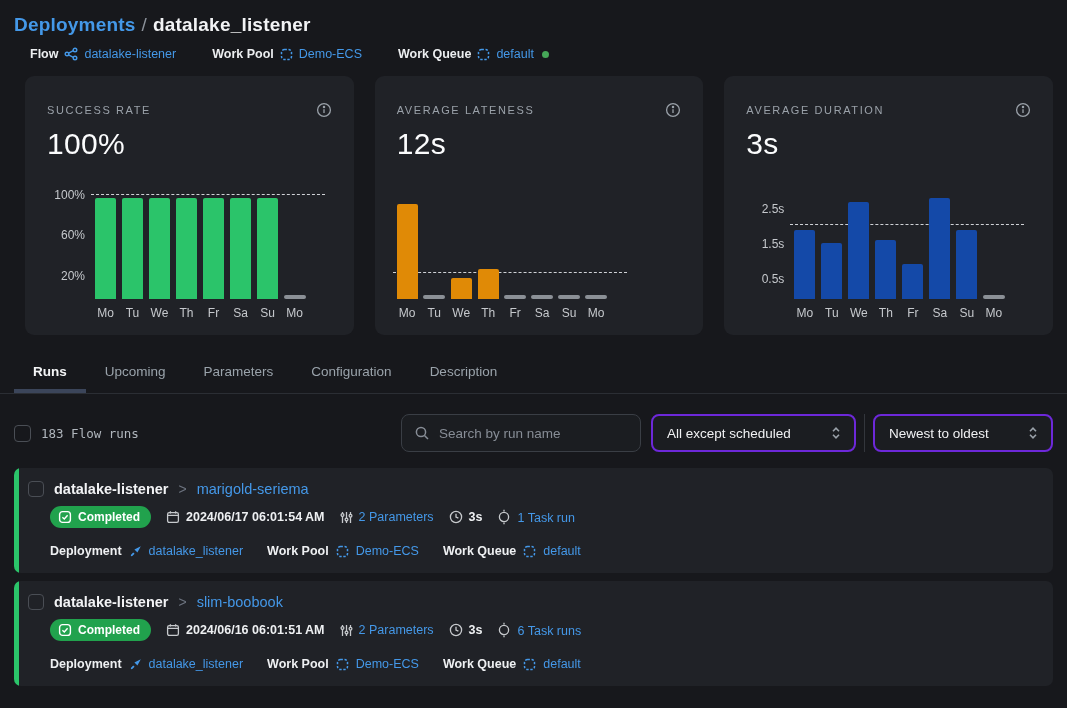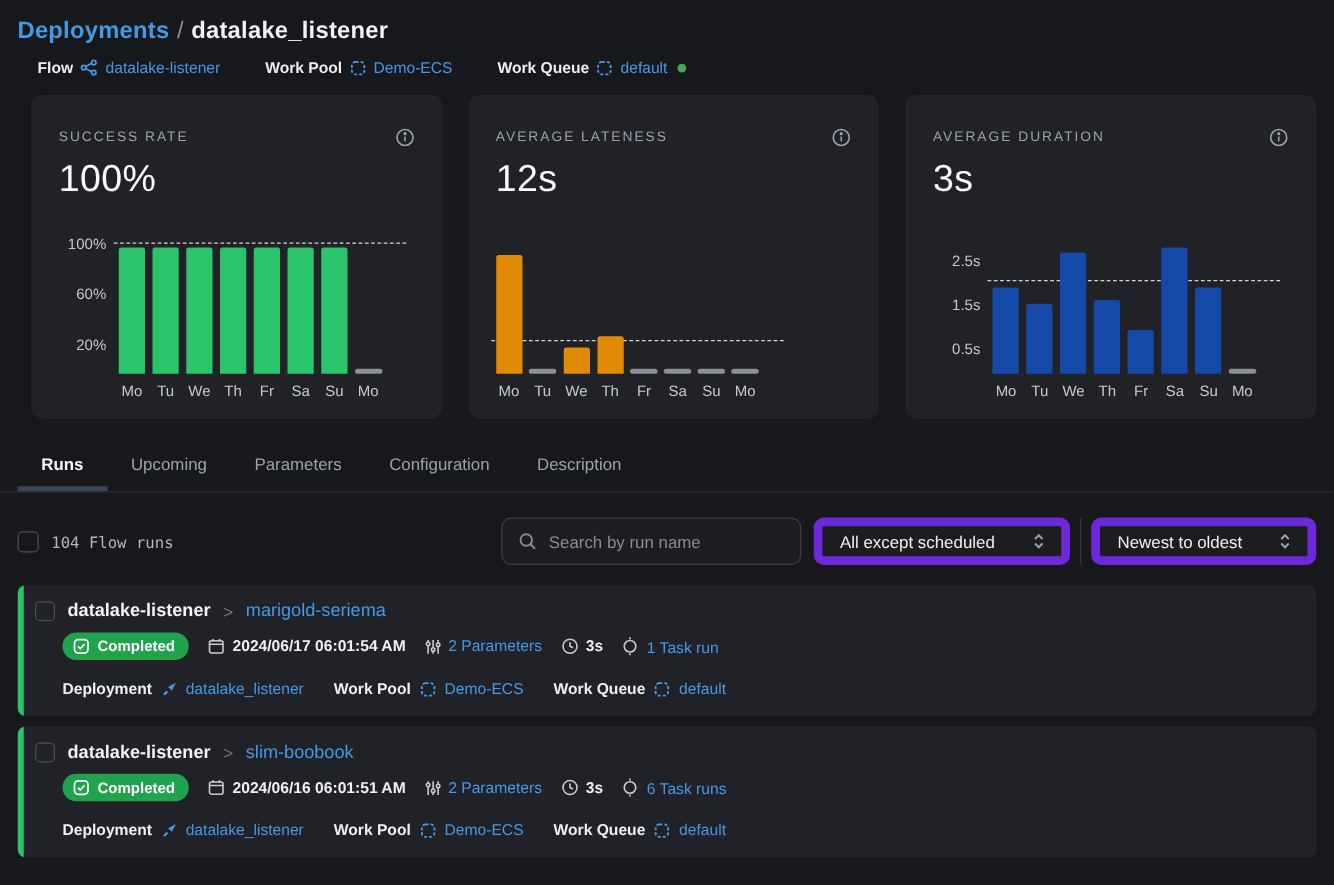--- a/index.html
+++ b/index.html
@@ -81,21 +81,21 @@
   .search-box {
     width:240px; height:38px; border:1px solid #3a3e45; border-radius:8px;
     display:flex; align-items:center; gap:9px; padding:0 12px; background:#1b1d21;
   }
   .search-box input {
     background:transparent; border:none; outline:none; color:#e8eaec;
     font-size:13.5px; width:100%; font-family:"Liberation Sans", sans-serif;
   }
   .search-box input::placeholder { color:#878d96; }
   .select {
-    height:38px; border:7px solid #6d28d9; border-radius:8px; background:#1b1d21;
+    height:38px; border:2px solid #6d28d9; border-radius:8px; background:#1b1d21;
     display:flex; align-items:center; justify-content:space-between;
     padding:0 12px 0 14px; font-size:13.5px; color:#f0f1f3; cursor:pointer;
   }
   .select-state { width:205px; margin-left:10px; }
   .select-sort { width:180px; }
   .divider-v { width:1px; height:38px; background:#33363c; margin:0 8px; }
 
   
   .runs-list { padding:0 14px; display:flex; flex-direction:column; gap:8px; margin-top:2px; }
   .run-row {
@@ -332,21 +332,21 @@
       <div class="tab active">Runs</div>
       <div class="tab">Upcoming</div>
       <div class="tab">Parameters</div>
       <div class="tab">Configuration</div>
       <div class="tab">Description</div>
     </div>
 
   <div class="filter-row">
     <div class="count-group">
       <div class="checkbox"></div>
-      <span class="count-label">104 Flow runs</span>
+      <span class="count-label">183 Flow runs</span>
     </div>
     <div class="filter-controls">
       <div class="search-box">
         <span class="icon">
           <svg width="16" height="16" viewBox="0 0 16 16" fill="none" stroke="#878d96" stroke-width="1.5">
             <circle cx="7" cy="7" r="4.6"></circle>
               <path d="M10.5 10.5 L14 14"></path>
           </svg>
         </span>
         <input type="text" placeholder="Search by run name" style="">

